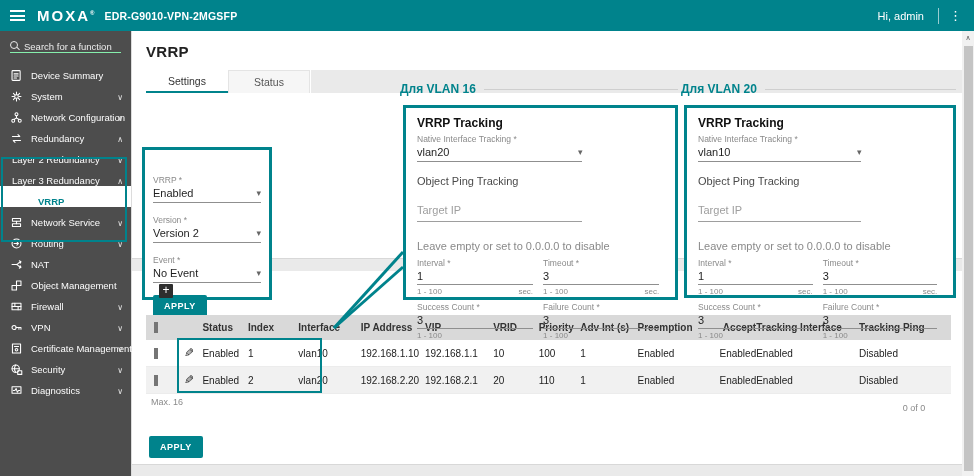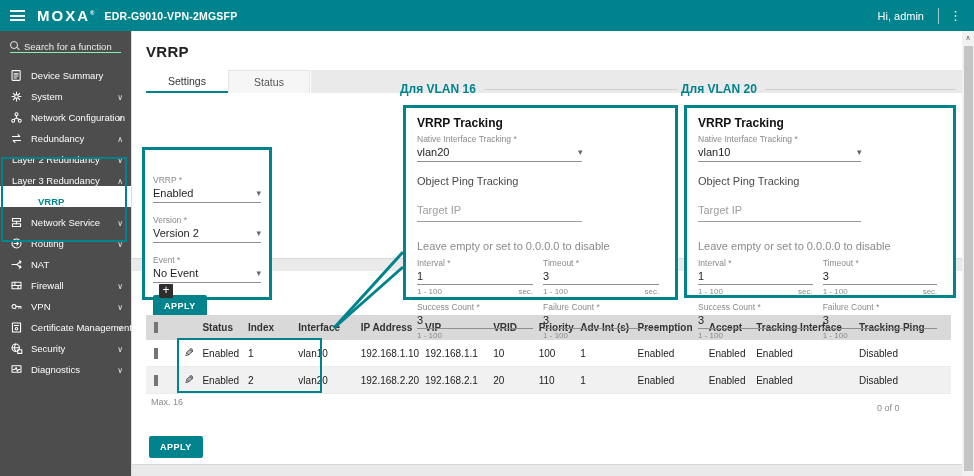--- a/index.html
+++ b/index.html
@@ -109,27 +109,27 @@
     background:#2e2e2e; color:#fff; font-size:12px; line-height:13px; text-align:center;
     cursor:pointer; z-index:4; border-radius:1px; }
   .table { position:absolute; left:14px; top:284px; width:805px; font-size:10px; z-index:4; }
   .trow { display:flex; align-items:center; }
   .thead { background:#d9d9d9; height:25px; font-weight:bold; color:#333; }
   .tbody-row { height:27px; color:#222; border-bottom:1px solid #ececec; background:#fff; }
   .tbody-row.alt { background:#f1f1f1; }
   .cell { white-space:nowrap; overflow:hidden; }
   .c1{width:38px; padding-left:8px;} .c2{width:19px;} .c3{width:46px;} .c4{width:51px;}
   .c5{width:55px;} .c6{width:73px;padding-left:8px;} .c7{width:69px;} .c8{width:46px;} .c9{width:42px;}
-  .c10{width:58px;} .c11{width:72px;} .c12{width:48px;} .c13{width:104px;} .c14{width:93px;}
+  .c10{width:58px;} .c11{width:72px;} .c12{width:48px;text-align:right;} .c13{width:104px;} .c14{width:93px;}
   .cbx { width:12px; height:12px; border:2px solid #757575; border-radius:1px;
     background:#fff; cursor:pointer; }
   .pencil { font-size:12px; color:#111; transform:scaleX(-1); display:inline-block;
     cursor:pointer; }
   .max-label { position:absolute; left:19px; top:366px; font-size:9px; color:#8a8a8a; z-index:4; }
-  .pagination { position:absolute; left:745px; top:372px; width:74px; text-align:left;
+  .pagination { position:absolute; left:745px; top:372px; width:74px; text-align:center;
     font-size:9px; color:#8a8a8a; z-index:4; }
   .bottom-apply { position:absolute; left:17px; top:405px; z-index:4; }
 
   
   .scrollbar { position:absolute; right:0; top:31px; width:12px; height:445px;
     background:#f1f1f1; z-index:30; }
   .scroll-arrow { font-size:7px; color:#555; text-align:center; height:13px;
     line-height:14px; cursor:pointer; }
   .scroll-thumb { position:absolute; left:1.5px; right:1.5px; top:15px; bottom:5px;
     background:#c4c4c4; cursor:grab; }
@@ -218,20 +218,27 @@
             <path d="M5 8h5M8.5 6l2 2-2 2"></path>
           </svg></span>
       <span class="nav-label">Routing</span>
       <span class="nav-chev">∨</span>
     </div>
     <div class="nav-item">
       <span class="micon"><svg viewBox="0 0 16 16">
             <path d="M2.5 8h5M7.5 8c3 0 3-3.5 6-3.5M7.5 8c3 0 3 3.5 6 3.5M11.5 3.5l2 1-1 2M11.5 12.5l2-1-1-2"></path>
           </svg></span>
       <span class="nav-label">NAT</span>
+    </div>
+    <div class="nav-item">
+      <span class="micon"><svg viewBox="0 0 16 16">
+            <rect x="2.5" y="8" width="5.5" height="5.5"></rect>
+            <rect x="8" y="2.5" width="5.5" height="5.5"></rect>
+          </svg></span>
+      <span class="nav-label">Object Management</span>
     </div>
     <div class="nav-item">
       <span class="micon"><svg viewBox="0 0 16 16">
             <rect x="2.5" y="4" width="11" height="8"></rect>
             <path d="M2.5 8h11M6 4v4M10 8v4"></path>
           </svg></span>
       <span class="nav-label">Firewall</span>
       <span class="nav-chev">∨</span>
     </div>
     <div class="nav-item">

